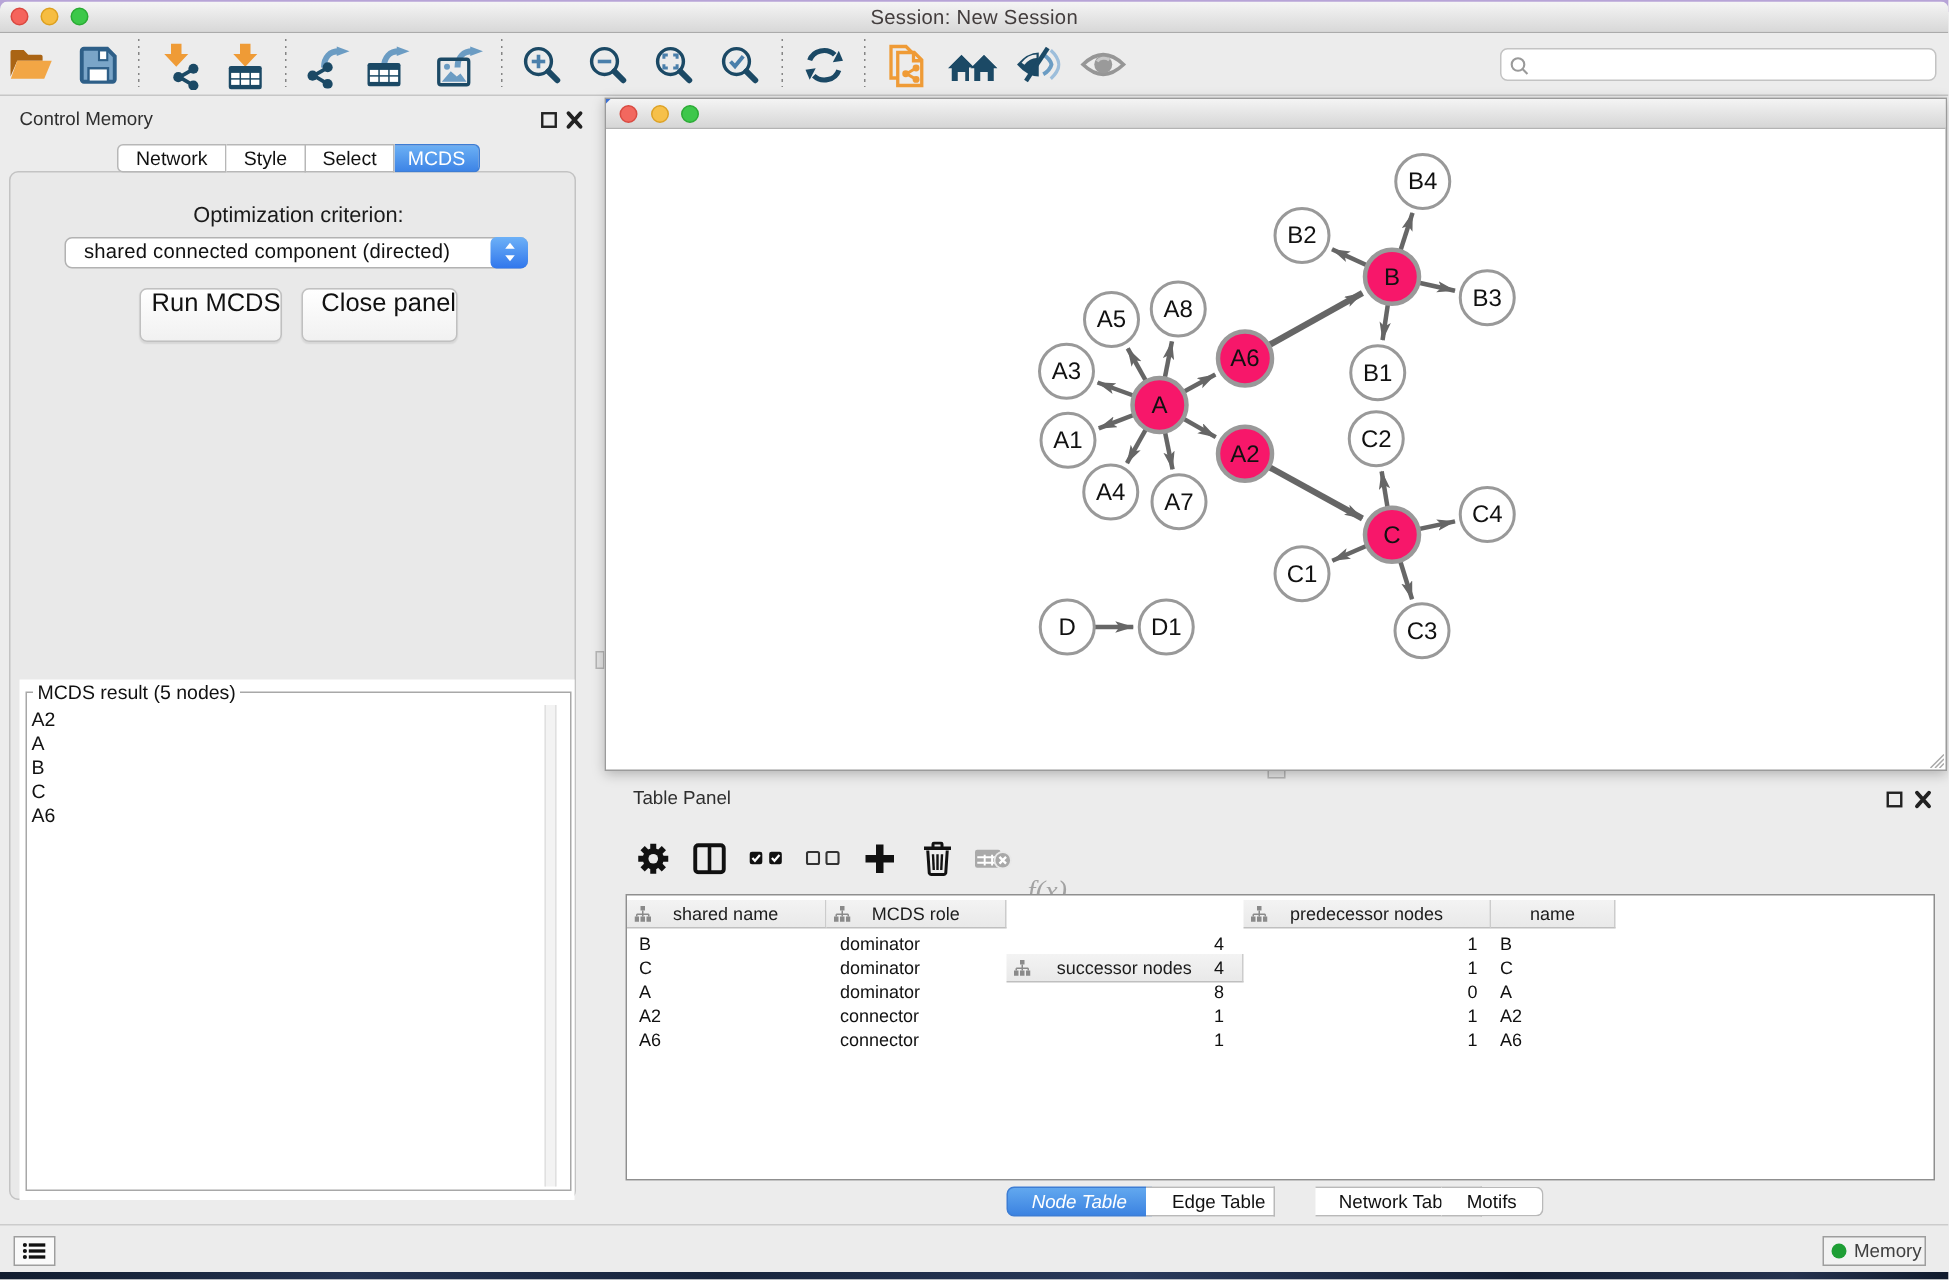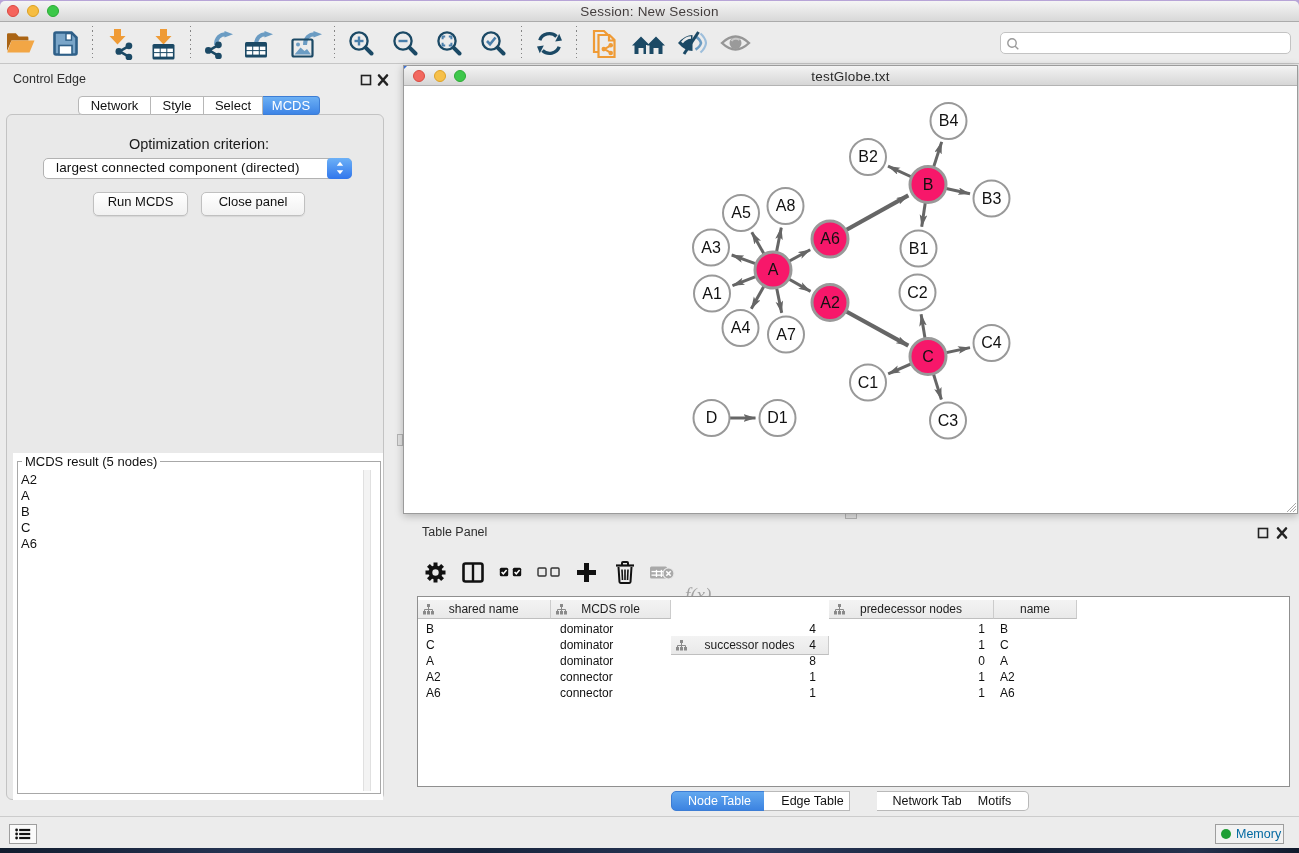--- a/index.html
+++ b/index.html
@@ -16,22 +16,22 @@
     background-image:repeating-linear-gradient(#858585 0 1.5px, transparent 1.5px 4.5px); }
   .searchbox { left:1000px; top:32px; width:291px; height:22px; background:#fff;
     border:1px solid #c3c3c3; border-radius:5px; }
   
   .cp-title { left:13px; top:72px; font-size:12.5px; color:#2e2e2e; }
   .tab { top:96px; height:19px; background:#fff; border:1px solid #b7b7b7;
     font-size:13px; color:#111; text-align:center; line-height:18px; border-left:none; }
   .tabsel { background:linear-gradient(#6cb0f4,#3d84e6); color:#fff; border-color:#3d7dd4; }
   .cframe { left:6px; top:114px; width:378px; height:686px; background:#e9e9e9;
     border:1px solid #c3c3c3; border-radius:6px; }
-  .btn { height:24px; background:linear-gradient(#ffffff,#f1f1f1); border:1px solid #c0c0c0;
-    border-radius:5px; font-size:13px; color:#111; text-align:center; line-height:18px;
+  .btn { height:36px; background:linear-gradient(#ffffff,#f1f1f1); border:1px solid #c0c0c0;
+    border-radius:5px; font-size:17px; color:#111; text-align:right; line-height:18px;
     box-shadow:0 1px 1px rgba(0,0,0,0.08); }
   
   .netwin { left:403px; top:65px; width:895px; height:449px; background:#fff;
     border:1px solid #9b9b9b; box-shadow:0 2px 8px rgba(0,0,0,0.25); }
   .nettitle { left:0; top:0; width:100%; height:20px;
     background:linear-gradient(#f4f4f4,#d6d6d6); border-bottom:1px solid #b3b3b3; }
   
   .tp-title { left:422px; top:525px; font-size:12.5px; color:#2e2e2e; }
   .tframe { left:417px; top:596px; width:873px; height:191px; background:#fff;
     border:1px solid #8f8f8f; }
@@ -196,34 +196,34 @@
     <path d="M2,10 Q15.5,-3 29,10 Q15.5,23 2,10 Z" fill="none" stroke="#969696" stroke-width="2.4"></path>
     <circle cx="15.5" cy="10" r="6" fill="#9a9a9a"></circle>
     <path d="M11.5,8 a5,4 0 0 1 8,-1" stroke="#c9c9c9" stroke-width="2" fill="none"></path>
   </svg>
   <div class="abs searchbox"></div>
   <svg class="icon" style="left:1006px;top:37px;" width="14" height="14" viewBox="0 0 14 14">
     <circle cx="6" cy="6" r="4.2" fill="none" stroke="#9a9a9a" stroke-width="1.4"></circle>
     <line x1="9.2" y1="9.2" x2="12.3" y2="12.3" stroke="#9a9a9a" stroke-width="1.4"></line>
   </svg>
 
-  <div class="abs cp-title">Control Edge</div>
+  <div class="abs cp-title">Control Memory</div>
   <svg class="icon" style="left:360px;top:73px;" width="30" height="14" viewBox="0 0 30 14">
     <rect x="1.5" y="2.5" width="9" height="9" fill="none" stroke="#222" stroke-width="1.6"></rect>
     <path d="M19 2.5 L27 11.5 M27 2.5 L19 11.5" stroke="#222" stroke-width="2.6" stroke-linecap="round"></path>
   </svg>
   <div class="abs cframe"></div>
   <div class="abs" style="left:13px;top:453px;width:370px;height:347px;background:#fff;"></div>
   <div class="abs tab" style="left:78px;width:73px;border-radius:4px 0 0 4px;border-left:1px solid #b7b7b7;">Network</div>
   <div class="abs tab" style="left:151px;width:53px;">Style</div>
   <div class="abs tab" style="left:204px;width:59px;">Select</div>
   <div class="abs tab tabsel" style="left:263px;width:57px;border-radius:0 4px 4px 0;">MCDS</div>
   <div class="abs" style="left:4px;top:136px;width:390px;text-align:center;font-size:14.5px;color:#1a1a1a;">Optimization criterion:</div>
   <div class="abs" style="left:43px;top:157.5px;width:309px;height:21px;background:#fff;border:1px solid #b2b2b2;border-radius:5px;"></div>
-  <div class="abs" style="left:56px;top:160px;font-size:13.5px;letter-spacing:0.15px;color:#111;">largest connected component (directed)</div>
+  <div class="abs" style="left:56px;top:160px;font-size:13.5px;letter-spacing:0.15px;color:#111;">shared connected component (directed)</div>
   <div class="abs" style="left:327px;top:157.5px;width:25px;height:21px;border-radius:4px 5px 5px 4px;background:linear-gradient(#6db1f7,#3076ec);"></div>
   <svg class="icon" style="left:330px;top:158px;" width="20" height="20" viewBox="0 0 20 20">
     <path d="M10 3.8 L13.2 7.8 L6.8 7.8 Z" fill="#fff"></path>
     <path d="M10 16.2 L13.2 12.2 L6.8 12.2 Z" fill="#fff"></path>
   </svg>
   <div class="abs btn" style="left:93px;top:192px;width:95px;">Run MCDS</div>
   <div class="abs btn" style="left:201px;top:192px;width:104px;">Close panel</div>
 
   <div class="abs" style="left:17px;top:461px;width:364px;height:333px;border:1px solid #a8a8a8;"></div>
   <div class="abs" style="left:22px;top:454px;background:#fff;padding:0 3px;font-size:13px;color:#111;">MCDS result (5 nodes)</div>
@@ -232,21 +232,20 @@
 
   <div class="abs" style="left:397px;top:434px;width:6px;height:12px;background:#e2e2e2;border:1px solid #b5b5b5;"></div>
   <div class="abs" style="left:845px;top:513px;width:12px;height:6px;background:#e2e2e2;border:1px solid #b5b5b5;"></div>
 
   <div class="abs netwin">
     <div class="abs nettitle"></div>
     <div class="abs" style="left:0;top:0;width:0;height:0;border-top:3px solid #3b6fd4;border-right:3px solid transparent;"></div>
     <div class="abs tl" style="left:9px;top:4px;background:#f2685f;border:1px solid #d94b42;"></div>
     <div class="abs tl" style="left:29.5px;top:4px;background:#f6c04a;border:1px solid #dda226;"></div>
     <div class="abs tl" style="left:49.5px;top:4px;background:#3ec74b;border:1px solid #2cab36;"></div>
-    <div class="abs" style="left:0;top:3px;width:100%;text-align:center;font-size:13.5px;letter-spacing:0.2px;color:#2a2a2a;">testGlobe.txt</div>
     <svg class="abs" style="left:0;top:21px;" width="893" height="427" viewBox="0 0 893 427">
     <defs>
         <marker id="arr" markerWidth="14" markerHeight="8" refX="12" refY="3.8" orient="auto" markerUnits="userSpaceOnUse">
           <path d="M0,0 L12.5,3.8 L0,7.6 L2.8,3.8 Z" fill="#666"></path>
         </marker>
       </defs>
     <g stroke="#666">
     <line x1="369.0" y1="183.0" x2="347.8" y2="145.2" stroke-width="3.0" marker-end="url(#arr)"></line>
     <line x1="369.0" y1="183.0" x2="377.3" y2="140.6" stroke-width="3.0" marker-end="url(#arr)"></line>
     <line x1="369.0" y1="183.0" x2="327.7" y2="168.0" stroke-width="3.0" marker-end="url(#arr)"></line>
@@ -466,30 +465,30 @@
   <div class="abs td" style="left:560px;top:669px;">connector</div>
   <div class="abs td" style="left:700px;top:669px;width:116px;text-align:right;">1</div>
   <div class="abs td" style="left:860px;top:669px;width:125px;text-align:right;">1</div>
   <div class="abs td" style="left:1000px;top:669px;">A2</div>
   <div class="abs td" style="left:426px;top:685px;">A6</div>
   <div class="abs td" style="left:560px;top:685px;">connector</div>
   <div class="abs td" style="left:700px;top:685px;width:116px;text-align:right;">1</div>
   <div class="abs td" style="left:860px;top:685px;width:125px;text-align:right;">1</div>
   <div class="abs td" style="left:1000px;top:685px;">A6</div>
 
-  <div class="abs btab" style="left:671px;width:97px;border-radius:5px 0 0 5px;border-left:1px solid #b9b9b9;background:linear-gradient(#62a8ef,#3c83e1);color:#fff;border-color:#3d7dd4;">Node Table</div>
+  <div class="abs btab" style="left:671px;width:97px;border-radius:5px 0 0 5px;border-left:1px solid #b9b9b9;background:linear-gradient(#62a8ef,#3c83e1);color:#fff;border-color:#3d7dd4;font-style:italic;">Node Table</div>
   <div class="abs btab" style="left:764px;width:86px;padding-left:12px;">Edge Table</div>
   <div class="abs btab" style="left:877px;width:111px;">Network Table</div>
   <div class="abs btab" style="left:961px;width:68px;border-radius:0 5px 5px 0;text-align:center;">Motifs</div>
 
   <div class="abs statusbar"></div>
   <div class="abs" style="left:9px;top:824px;width:28px;height:20px;background:#fafafa;border:1px solid #9e9e9e;"></div>
   <svg class="icon" style="left:15px;top:828px;" width="16" height="12" viewBox="0 0 16 12">
     <circle cx="1.6" cy="2" r="1.4" fill="#111"></circle>
     <rect x="4.2" y="0.9" width="11" height="2.2" fill="#111"></rect>
     <circle cx="1.6" cy="6" r="1.4" fill="#111"></circle>
     <rect x="4.2" y="4.9" width="11" height="2.2" fill="#111"></rect>
     <circle cx="1.6" cy="10" r="1.4" fill="#111"></circle>
     <rect x="4.2" y="8.9" width="11" height="2.2" fill="#111"></rect>
   </svg>
   <div class="abs" style="left:1215px;top:824px;width:69px;height:20px;background:#f2f2f2;border:1px solid #9e9e9e;"></div>
   <div class="abs" style="left:1221px;top:829px;width:10px;height:10px;border-radius:50%;background:#1e9e35;"></div>
-  <div class="abs" style="left:1236px;top:827px;font-size:12.5px;color:#0369a1;">Memory</div>
+  <div class="abs" style="left:1236px;top:827px;font-size:12.5px;color:#404040;">Memory</div>
 
 </body></html>

